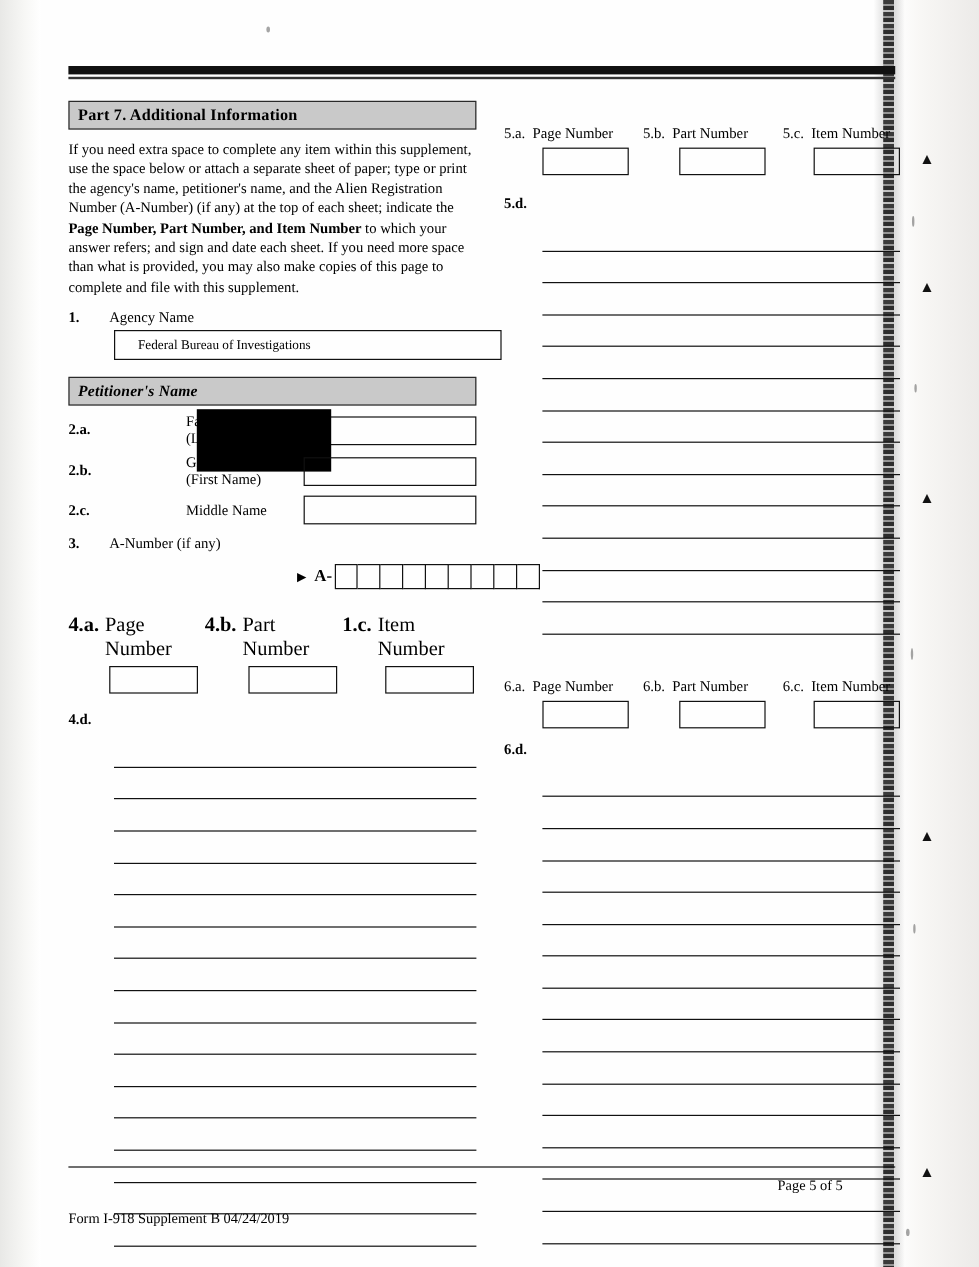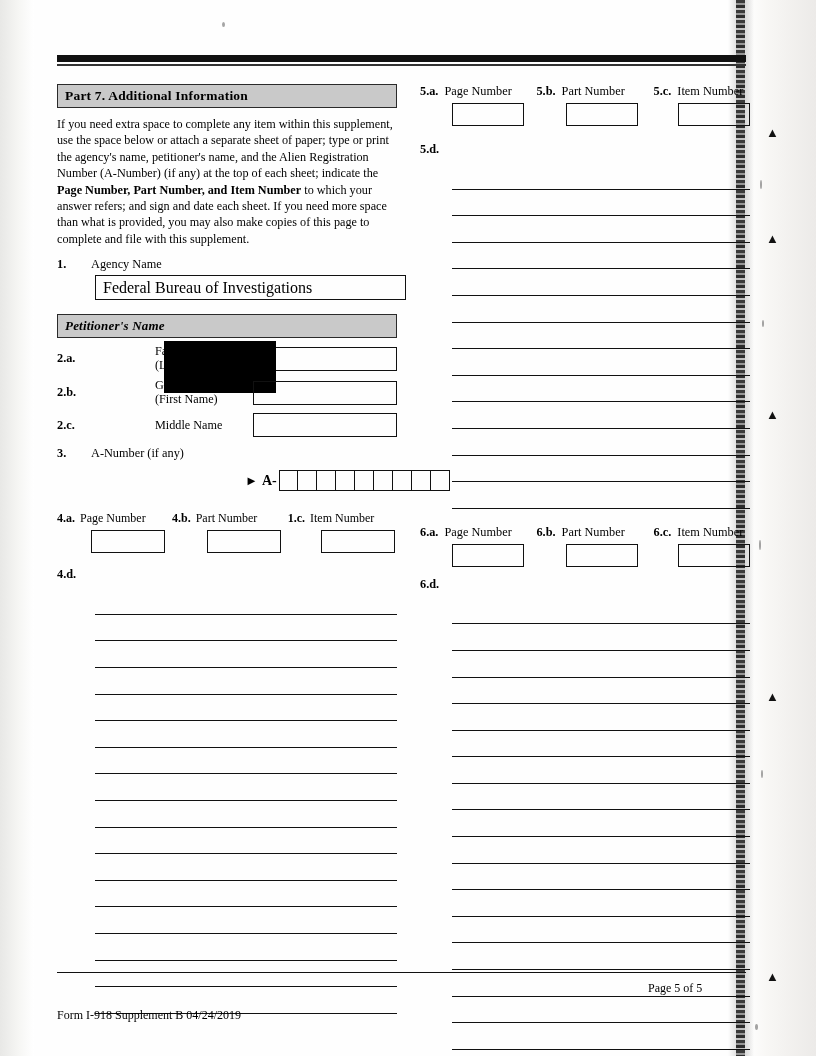--- a/index.html
+++ b/index.html
@@ -132,22 +132,22 @@
   }
   .lbl { font-size: 12.3px; }
 
   .agency-box {
     margin: 3px 12px 0 38px;
     width: 302px;
     height: 23px;
     border: 1px solid #111;
     display: flex;
     align-items: center;
-    padding-left: 7px;
-    font-size: 16px;
+    padding-left: 19px;
+    font-size: 11px;
   }
 
   .name-row {
     display: flex;
     align-items: center;
     margin-top: 7px;
     position: relative;
     gap: 20px;
   }
   .name-num {
@@ -181,22 +181,21 @@
     width: 19px; height: 21px;
     border: 1px solid #111;
     border-left: none;
     box-sizing: border-box;
   }
   .anum-cells .cell:first-child { border-left: 1px solid #111; }
 
   .triple-head {
     display: flex;
     margin-top: 20px;
-    font-size: 12px;
-    align-items: flex-end;
+    font-size: 17px;
   }
   .triple-head .t-num { font-weight: bold; margin-right: 5px; }
   .triple-boxes {
     display: flex;
     margin-top: 4px;
   }
   .triple-boxes .tb {
     width: 74px; height: 23px;
     border: 1px solid #111;
     box-sizing: border-box;
@@ -216,21 +215,21 @@
   }
   .lines.left-lines { margin-left: 38px; width: 302px; }
   .lines.right-lines { margin-left: 32px; width: 298px; }
 
   
   .rt-head {
     display: flex;
     font-size: 12.3px;
     align-items: baseline;
   }
-  .rt-head .t-num { font-weight: bold; margin-right: 6px; }
+  .rt-head .t-num { font-weight: normal; margin-right: 6px; margin-top: 20px; }
 
   
   .footer-rule {
     position: absolute;
     left: 57px; top: 972px;
     width: 689px; height: 1px;
     background: #111;
   }
   .footer-left {
     position: absolute;

